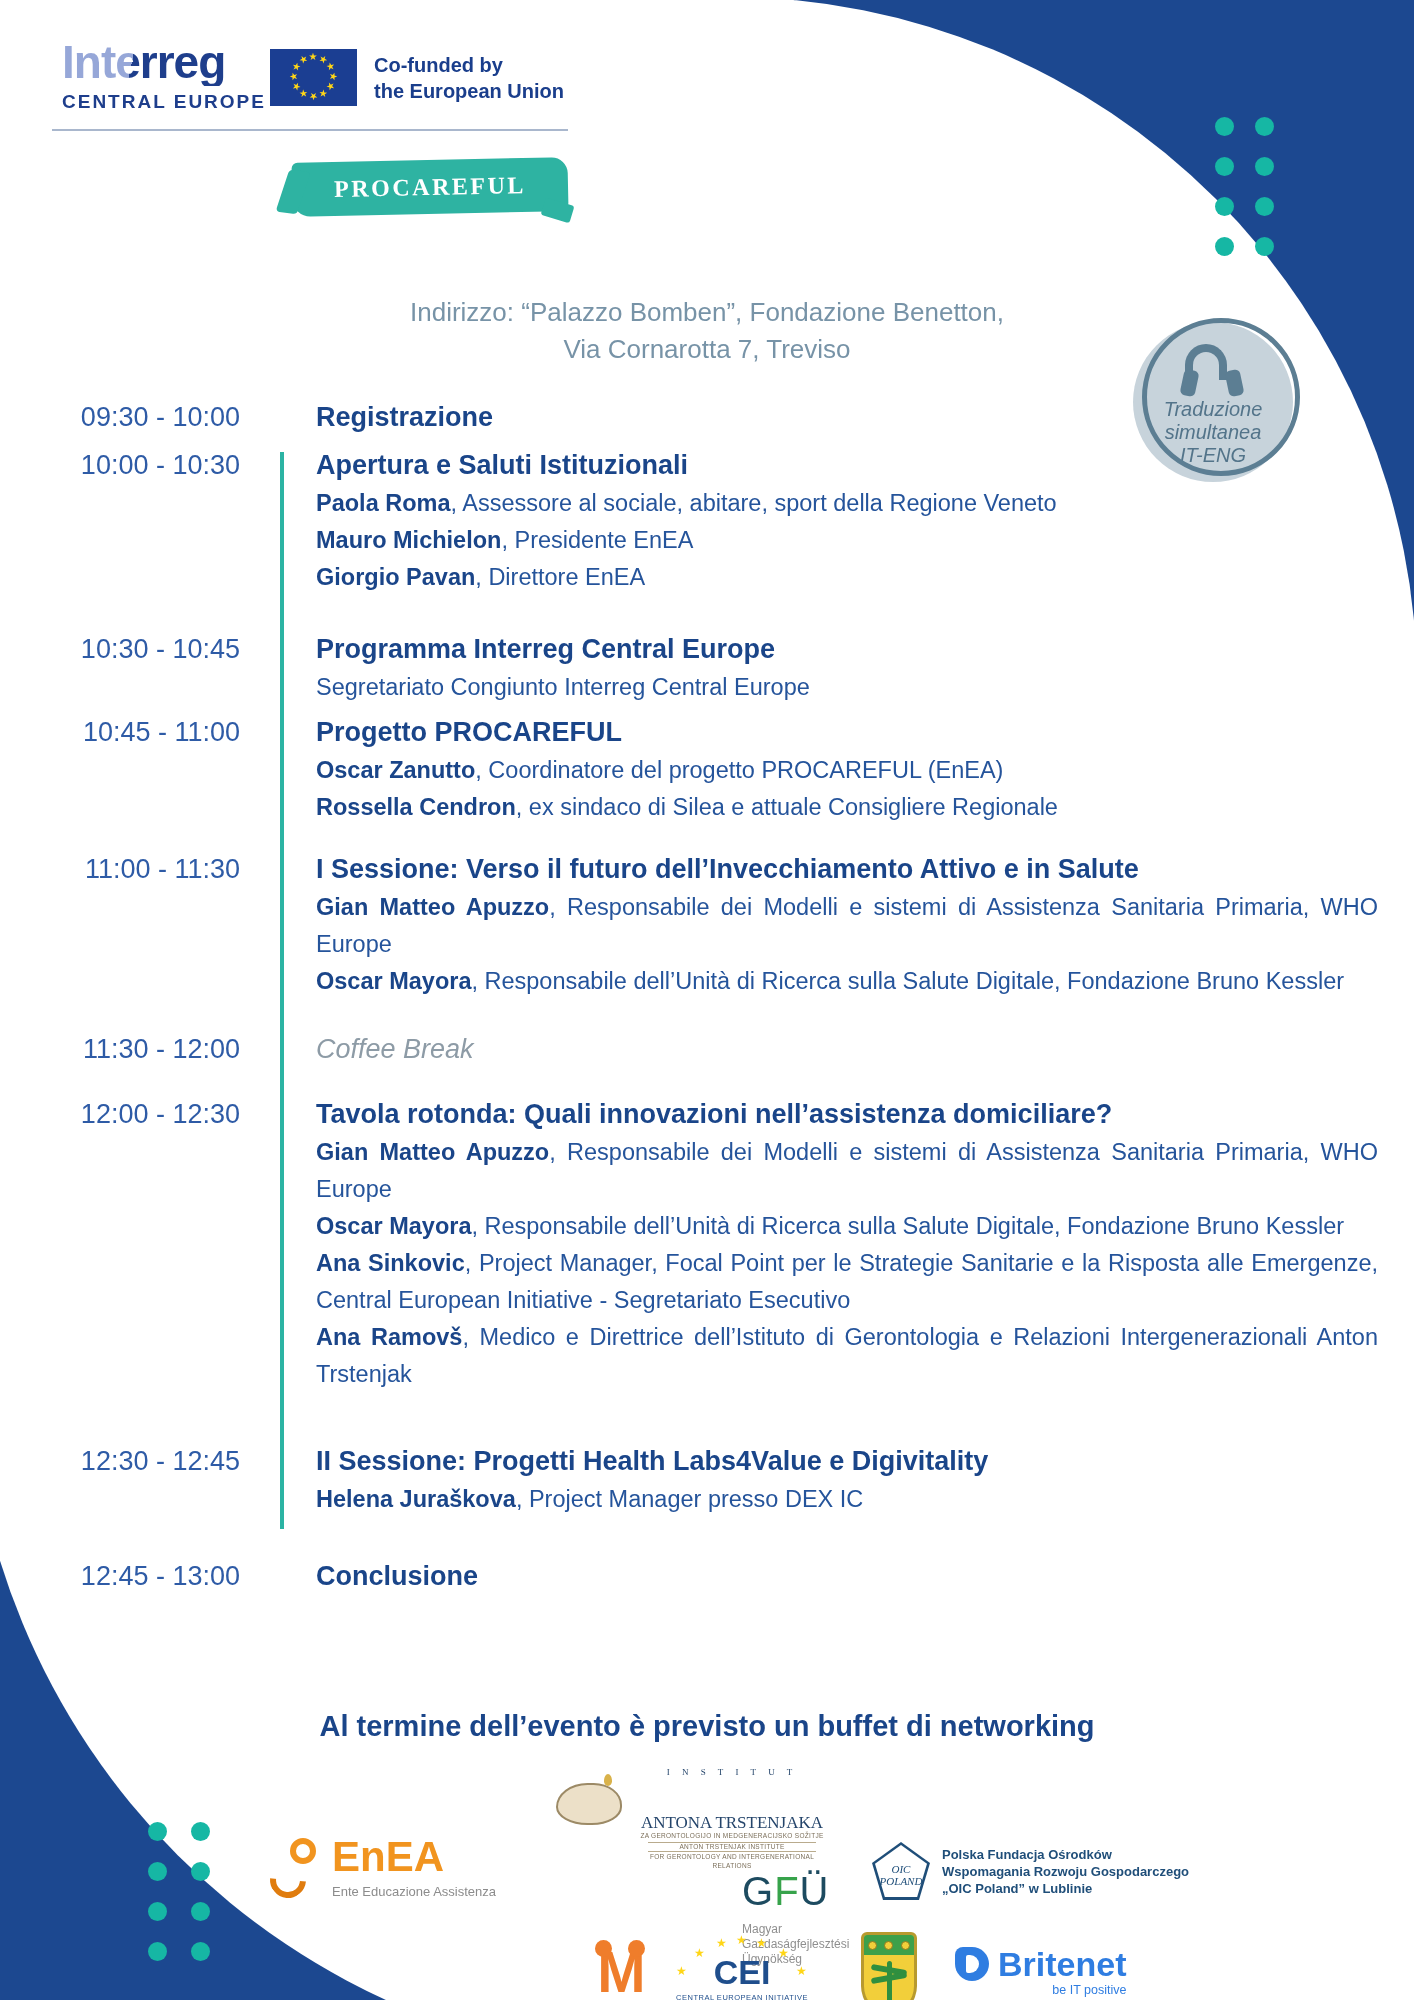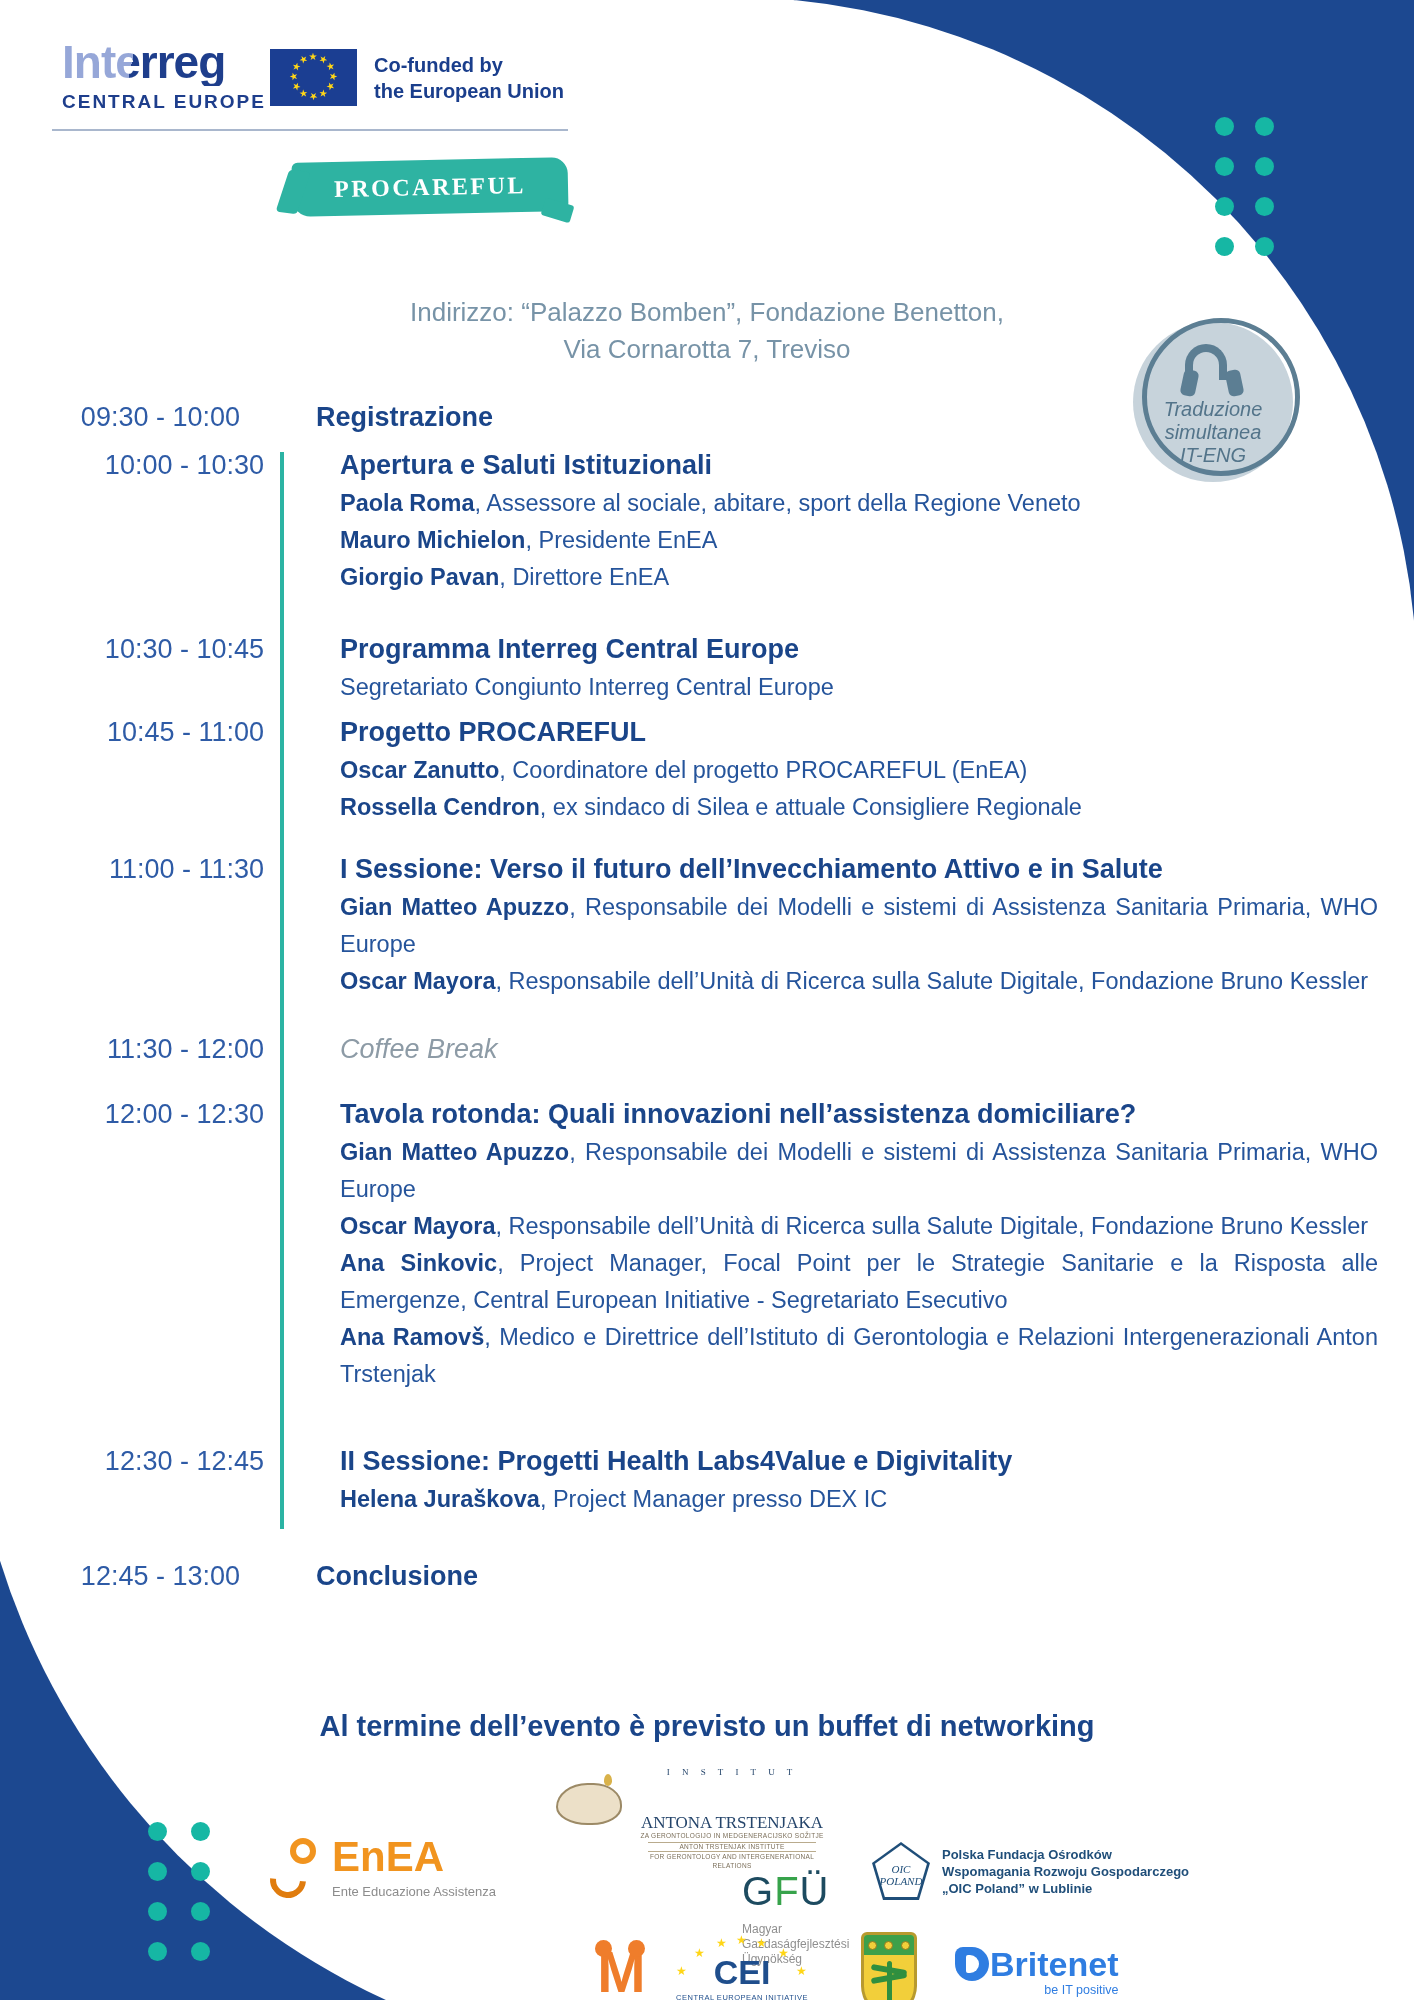--- a/index.html
+++ b/index.html
@@ -63,21 +63,21 @@
   .hp .band { position:absolute; left:4px; top:2px; width:42px; height:36px;
            border:8px solid #5c7e93; border-bottom:none; border-radius:36px 36px 0 0; }
   .hp .earL, .hp .earR { position:absolute; top:28px; width:15px; height:26px;
            background:#5c7e93; border-radius:5px; }
   .hp .earL { left:1px; transform:rotate(12deg); }
   .hp .earR { right:3px; transform:rotate(-12deg); }
   .tr-text { margin-top:2px; font-style:italic; font-size:20px; line-height:23px; color:#53748a; }
 
   
   .schedule { position:absolute; left:0; top:400px; width:1414px; display:flow-root; }
-  #slot-lined { position:relative; display:flow-root;padding-left:24px; }
+  #slot-lined { position:relative; display:flow-root; }
   #slot-lined::before { content:""; position:absolute; left:280px; top:4px; bottom:30px;
            width:4px; background:#2bb3a3; }
   .row { display:grid; grid-template-columns:240px 76px 1fr; }
   .time { font-size:27px; line-height:34px; color:#2e5ba6; text-align:right; }
   .content { padding-right:36px; }
   .title { font-size:27px; line-height:34px; font-weight:700; color:#1a4589; }
   .title.coffee { font-weight:400; font-style:italic; color:#8d9ba6; }
   .speakers { margin-top:3px; }
   .speakers p { font-size:23.5px; line-height:37px; color:#25549b; text-align:justify; }
   .speakers strong { font-weight:700; color:#1a4589; }
@@ -164,21 +164,21 @@
   .crest-top { position:absolute; left:0; right:0; top:0; height:20px; background:#3da04a;
            display:flex; justify-content:space-around; align-items:center; }
   .crest-top i { width:9px; height:9px; border-radius:50%; background:#f2cf3a; border:1px solid #8a7a20; }
   .fly-body { position:absolute; left:50%; top:26px; width:5px; height:42px; margin-left:-2.5px;
            background:#2f8f3f; border-radius:3px; }
   .fly-w1,.fly-w2 { position:absolute; left:7px; top:32px; width:36px; height:6px;
            background:#2f8f3f; border-radius:3px; }
   .fly-w1 { transform:rotate(10deg); } .fly-w2 { transform:rotate(-10deg); top:40px; }
 
   .lg-bn { left:955px; top:1946px; display:block; }
-  .bn-row { display:flex; gap:1px; align-items:center; }
+  .bn-row { display:flex; gap:9px; align-items:center; }
   .bn-mark { position:relative; width:34px; height:34px; background:#2f7de1;
            border-radius:8px 50% 50% 50%; flex:none; }
   .bn-mark::after { content:""; position:absolute; left:11px; top:8px; width:13px; height:18px;
            background:#ffffff; border-radius:2px 9px 9px 2px; }
   .bn-title { font-size:34px; font-weight:700; color:#2f7de1; line-height:36px; }
   .bn-cap { font-size:12.5px; color:#2f7de1; text-align:right; margin-top:1px; }
 </style>
 </head>
 <body>
 

